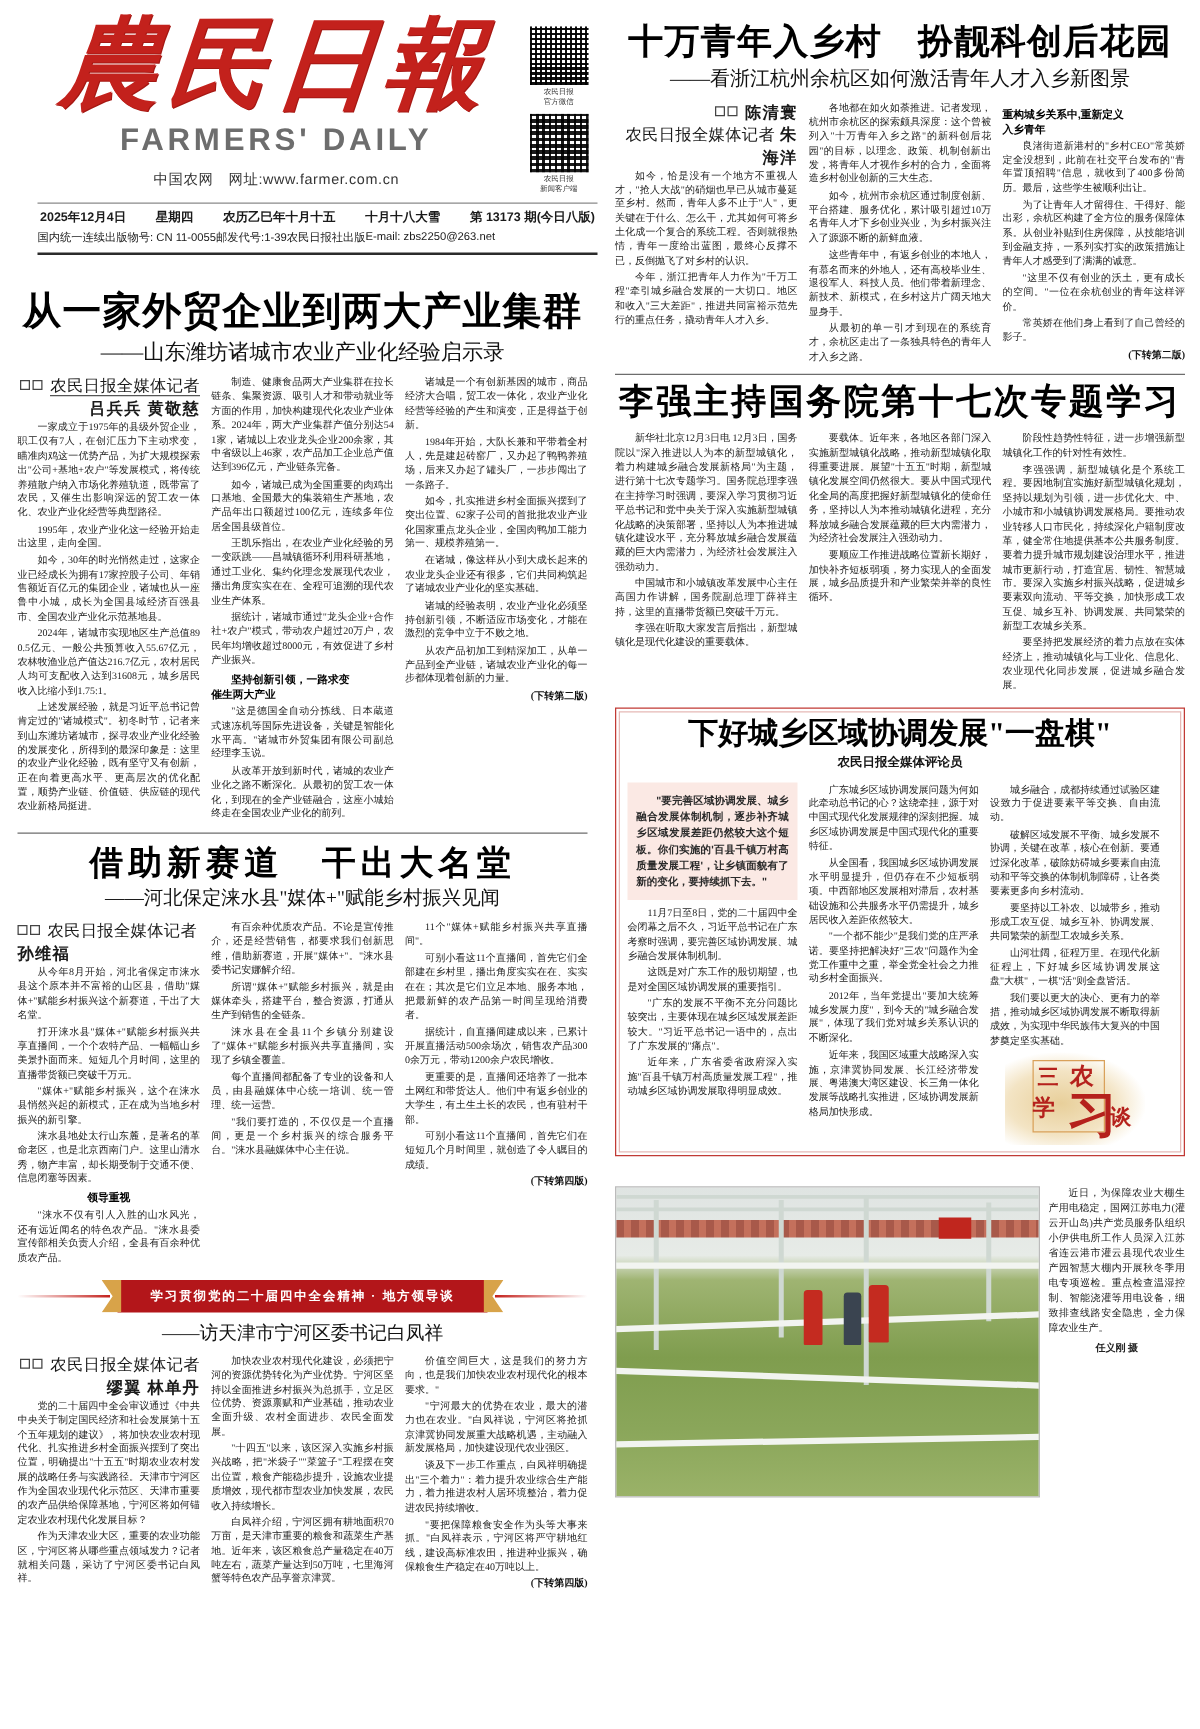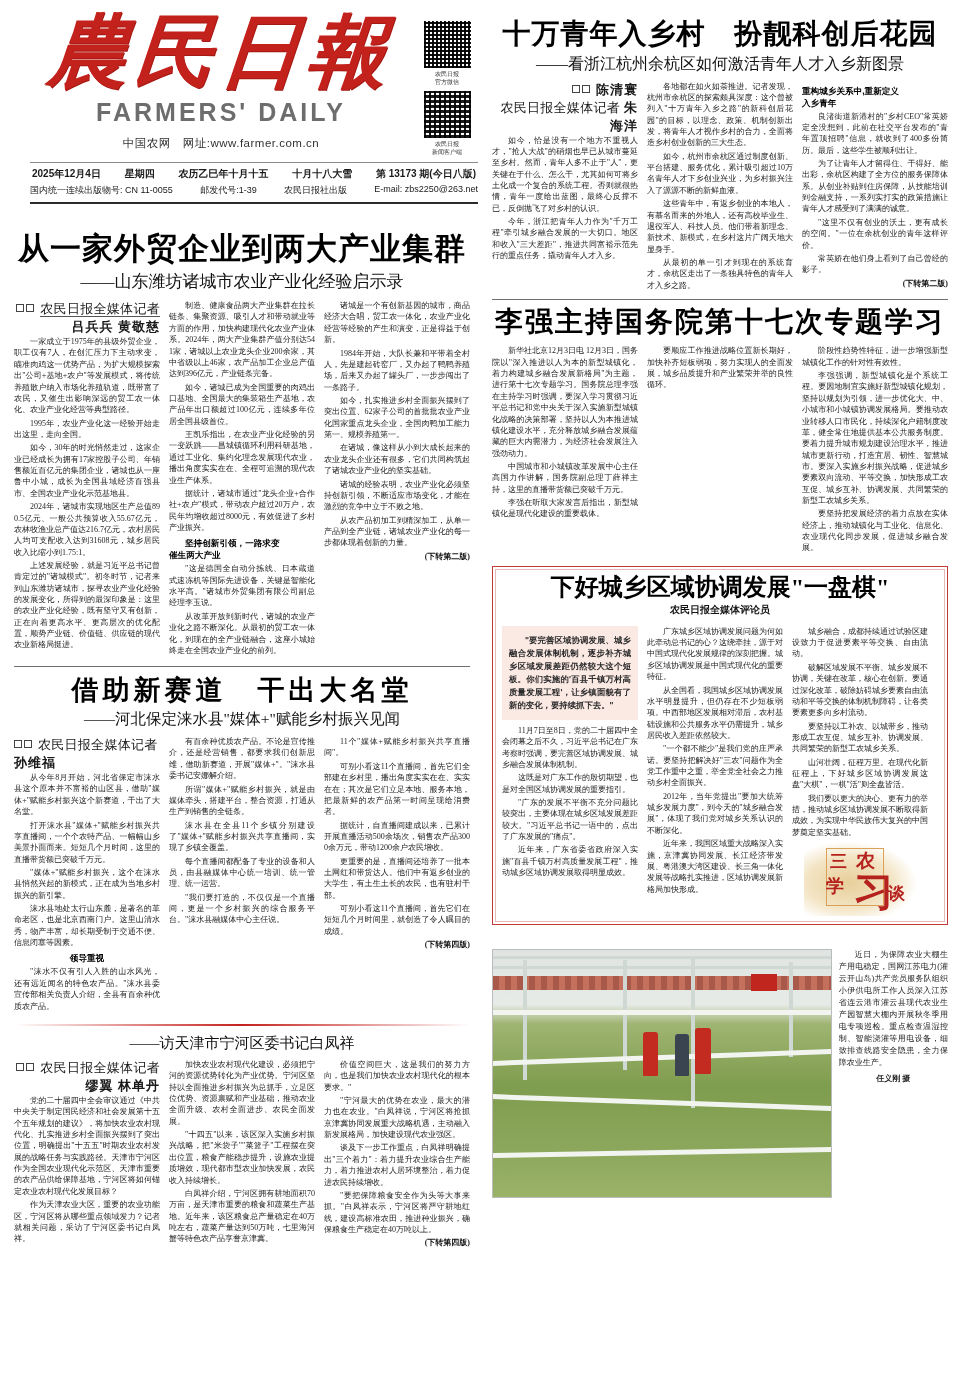--- a/index.html
+++ b/index.html
@@ -39,21 +39,21 @@
       repeating-linear-gradient(90deg,#111 0 2px,transparent 2px 4px);
       background-blend-mode:multiply;border:1px solid #fff;}
   .qr.b{background:
       repeating-linear-gradient(0deg,#1a1a1a 0 3px,#fff 3px 5px),
       repeating-linear-gradient(90deg,#1a1a1a 0 2px,transparent 2px 5px);
       background-blend-mode:multiply;}
   .qr-cap{font-size:6px;line-height:1.25;color:#333;margin-top:2px;font-family:"Liberation Sans",sans-serif;}
   .mast-rule{border-top:1px solid #8a8a8a;margin:6px 2px 0 2px;}
   .mast-meta1{display:flex;justify-content:space-between;font-size:10px;font-weight:bold;
       font-family:"Liberation Sans",sans-serif;padding:4px 4px 0 4px;color:#1a1a1a;}
-  .mast-meta2{display:flex;justify-content:space-between;font-size:9px;
+  .mast-meta2{display:flex;font-size:9px;
       font-family:"Liberation Sans",sans-serif;padding:3px 2px 0 2px;color:#1a1a1a;}
   .mast-rule2{border-top:2px solid #2b2b2b;margin:5px 2px 0 2px;}
 
   
   .hl-main{
     font-family:"Liberation Serif", serif;
     font-weight:bold; text-align:center; color:#000;
     letter-spacing:1px; line-height:1.12;
   }
   .hl-sub{
@@ -271,20 +271,21 @@
           <p class="body-txt">更重要的是，直播间还培养了一批本土网红和带货达人。他们中有返乡创业的大学生，有土生土长的农民，也有驻村干部。</p>
           <p class="body-txt">可别小看这11个直播间，首先它们在短短几个月时间里，就创造了令人瞩目的成绩。</p>
           <div class="jump">(下转第四版)</div>
         </div>
       </div>
     </div>
 
     <div class="art3">
       <div class="ribbon-wrap">
         <div class="ribbon-line"></div>
+        <div class="ribbon">学习贯彻党的二十届四中全会精神 · 地方领导谈</div>
         <div class="ribbon-line r"></div>
       </div>
       <div class="hl-sub">——访天津市宁河区委书记白凤祥</div>
       <div style="display:flex;gap:9px;margin-top:7px;">
         <div style="width:152px;">
           <div class="byline">
             <span class="sq"></span><span class="sq"></span>
             <span>农民日报全媒体记者</span>
             <div class="names">缪翼 林单丹</div>
           </div>
@@ -345,20 +346,21 @@
 
     <div class="artR2">
       <div class="hl-main">李强主持国务院第十七次专题学习</div>
       <div style="display:flex;gap:9px;margin-top:8px;">
         <div style="width:146px;">
           <p class="body-txt">新华社北京12月3日电 12月3日，国务院以"深入推进以人为本的新型城镇化，着力构建城乡融合发展新格局"为主题，进行第十七次专题学习。国务院总理李强在主持学习时强调，要深入学习贯彻习近平总书记和党中央关于深入实施新型城镇化战略的决策部署，坚持以人为本推进城镇化建设水平，充分释放城乡融合发展蕴藏的巨大内需潜力，为经济社会发展注入强劲动力。</p>
           <p class="body-txt">中国城市和小城镇改革发展中心主任高国力作讲解，国务院副总理丁薛祥主持，这里的直播带货额已突破千万元。</p>
           <p class="body-txt">李强在听取大家发言后指出，新型城镇化是现代化建设的重要载体。</p>
         </div>
         <div style="width:146px;">
+          <p class="body-txt">要载体。近年来，各地区各部门深入实施新型城镇化战略，推动新型城镇化取得重要进展。展望"十五五"时期，新型城镇化发展空间仍然很大。要从中国式现代化全局的高度把握好新型城镇化的使命任务，坚持以人为本推动城镇化进程，充分释放城乡融合发展蕴藏的巨大内需潜力，为经济社会发展注入强劲动力。</p>
           <p class="body-txt">要顺应工作推进战略位置新长期好，加快补齐短板弱项，努力实现人的全面发展，城乡品质提升和产业繁荣并举的良性循环。</p>
         </div>
         <div style="width:146px;">
           <p class="body-txt">阶段性趋势性特征，进一步增强新型城镇化工作的针对性有效性。</p>
           <p class="body-txt">李强强调，新型城镇化是个系统工程。要因地制宜实施好新型城镇化规划，坚持以规划为引领，进一步优化大、中、小城市和小城镇协调发展格局。要推动农业转移人口市民化，持续深化户籍制度改革，健全常住地提供基本公共服务制度。要着力提升城市规划建设治理水平，推进城市更新行动，打造宜居、韧性、智慧城市。要深入实施乡村振兴战略，促进城乡要素双向流动、平等交换，加快形成工农互促、城乡互补、协调发展、共同繁荣的新型工农城乡关系。</p>
           <p class="body-txt">要坚持把发展经济的着力点放在实体经济上，推动城镇化与工业化、信息化、农业现代化同步发展，促进城乡融合发展。</p>
         </div>
       </div>
     </div>
 

